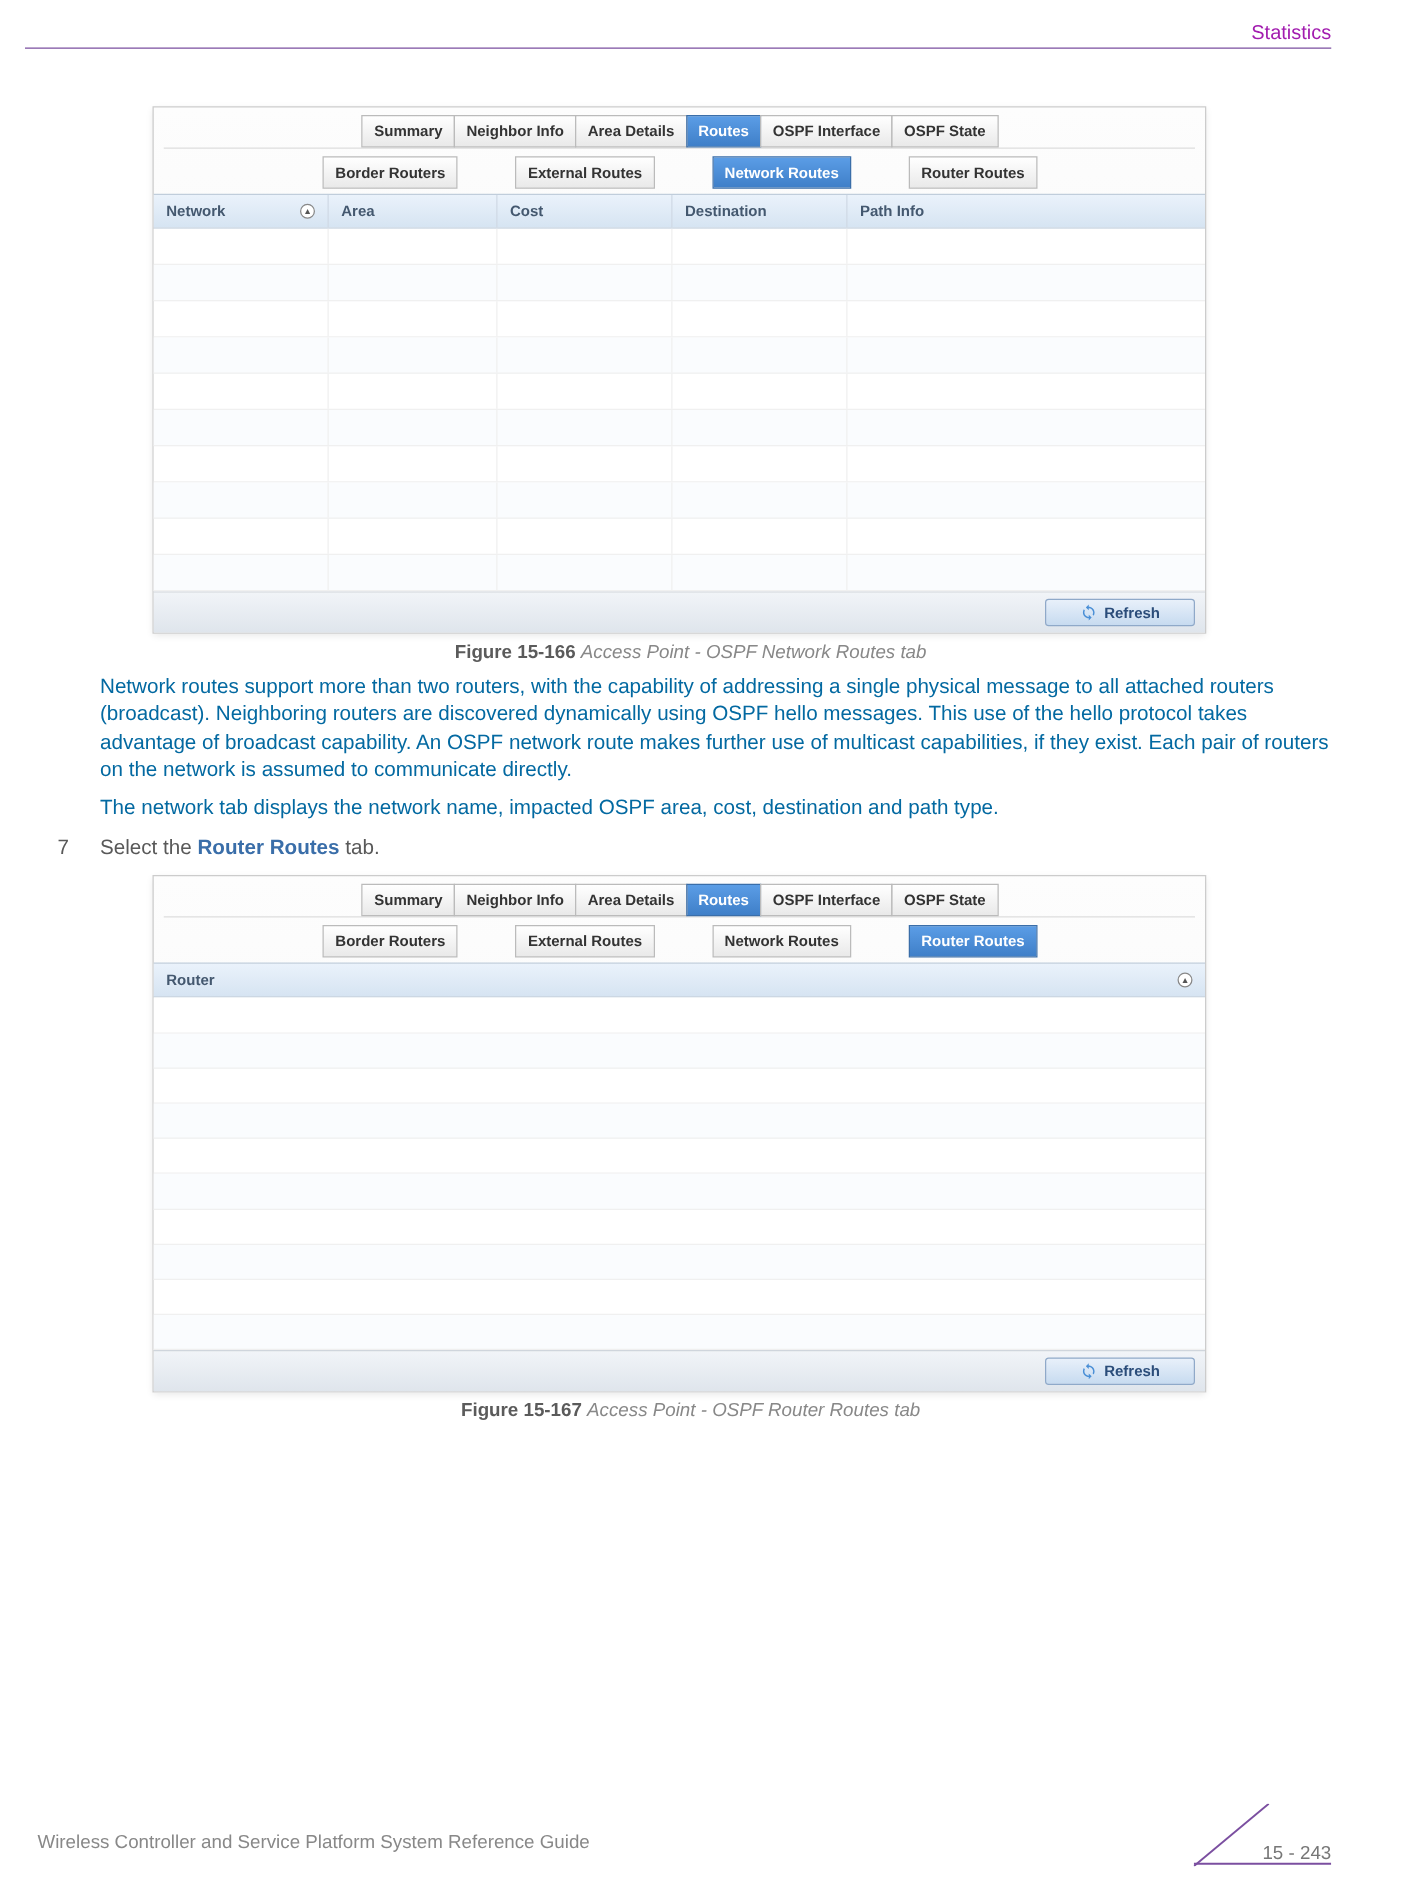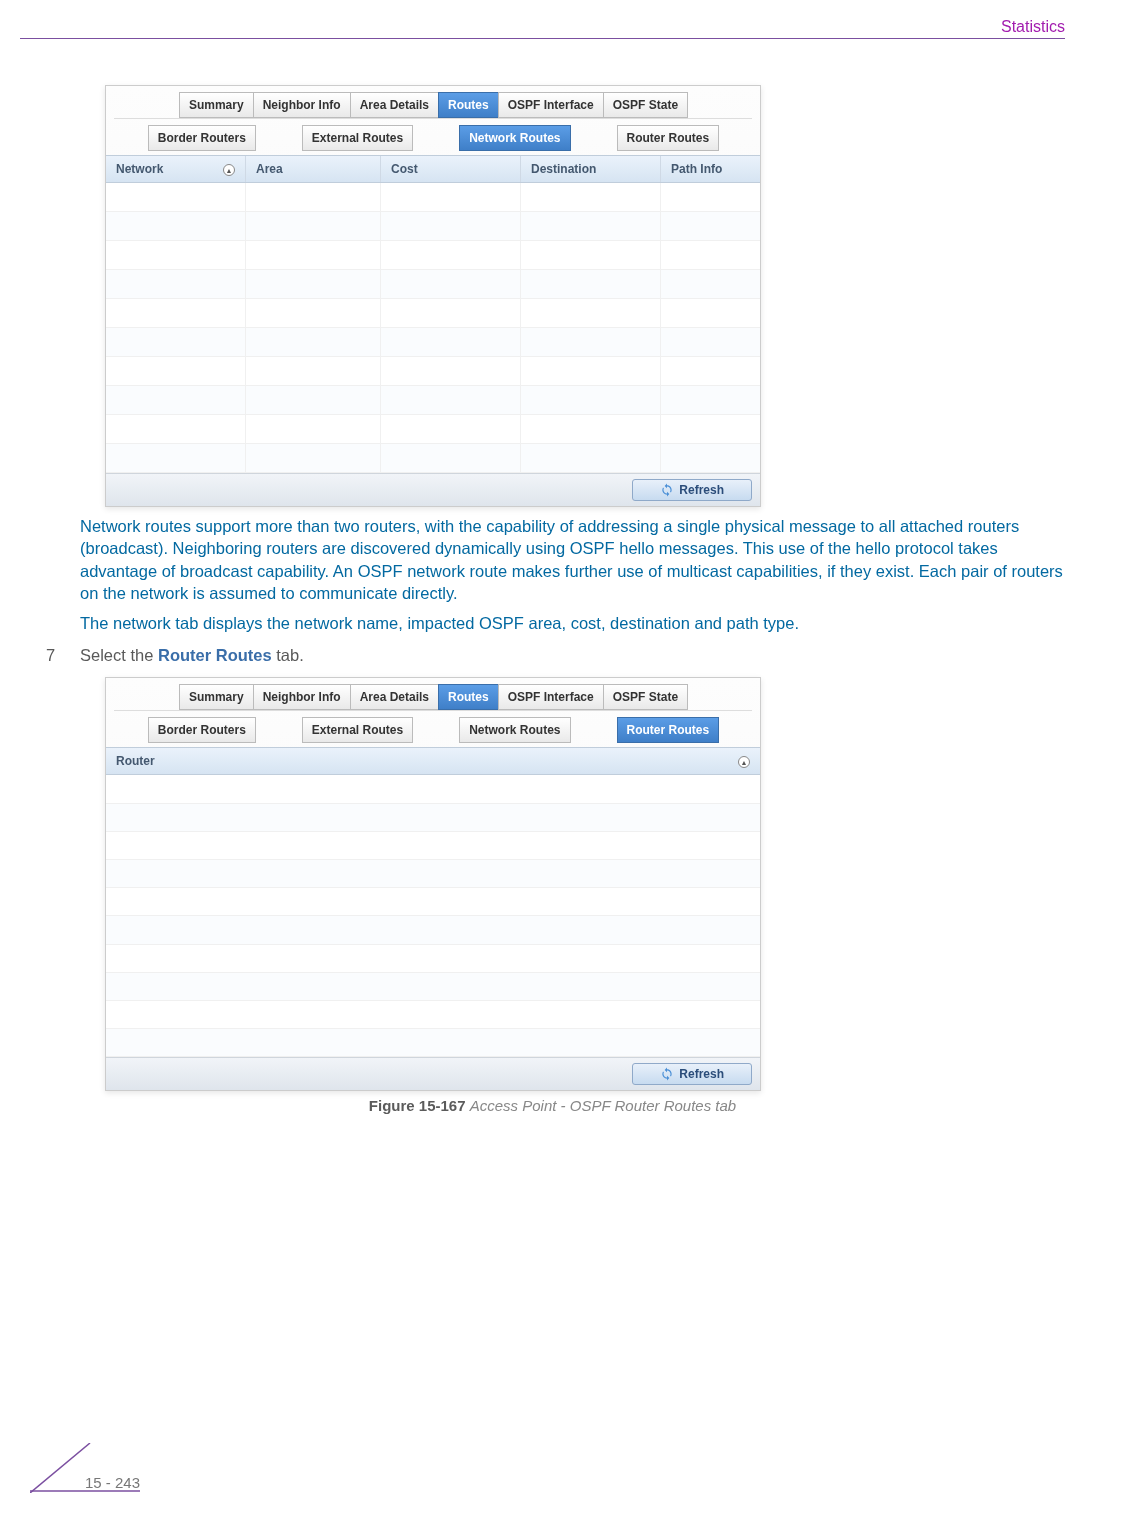--- a/index.html
+++ b/index.html
@@ -26,22 +26,22 @@
       height: 1px;
       background: #7b4fa0;
     }
     .content {
       position: absolute;
       top: 85px;
       left: 40px;
       right: 60px;
     }
     .figure-panel {
-      margin-left: 65px;
-      width: 656px;
+      margin-left: 82px;
+      width: 843px;
       border: 1px solid #ccc;
       background: linear-gradient(#fdfdfd, #f5f5f5);
       box-shadow: 0 2px 6px rgba(0,0,0,0.1);
     }
     .tab-row {
       display: flex;
       justify-content: center;
       padding-top: 6px;
       gap: 0;
     }
@@ -75,21 +75,21 @@
       border-top: 1px solid #c0cddb;
       border-bottom: 1px solid #c0cddb;
     }
     .th {
       font-size: 12px;
       font-weight: bold;
       color: #44586f;
       padding: 6px 10px;
       border-right: 1px solid #cfd9e5;
       display: flex;
-      align-items: flex-end;
+      align-items: center;
       gap: 6px;
     }
     .th:last-child { border-right: none; }
     .col-network { flex: 0 0 140px; justify-content: space-between; }
     .col-area { flex: 0 0 135px; }
     .col-cost { flex: 0 0 140px; }
     .col-dest { flex: 0 0 140px; }
     .col-path { flex: 1; }
     .col-router { flex: 1; justify-content: space-between; }
     .sort-icon {
@@ -318,20 +318,24 @@
     </div>
     <div class="footer-bar">
       <button class="refresh-btn">
         <svg class="refresh-icon" viewBox="0 0 24 24">
             <path fill="#4a8fd6" d="M12 4V1L8 5l4 4V6c3.3 0 6 2.7 6 6 0 1-.3 2-.7 2.8l1.5 1.5C19.5 15 20 13.6 20 12c0-4.4-3.6-8-8-8zm0 14c-3.3 0-6-2.7-6-6 0-1 .3-2 .7-2.8L5.2 7.7C4.5 9 4 10.4 4 12c0 4.4 3.6 8 8 8v3l4-4-4-4v3z"></path>
           </svg>
         <span>Refresh</span>
       </button>
     </div>
   </div>
+  <div class="figure-caption">
+    <strong>Figure 15-166</strong>
+    <em style="font-style:italic;">Access Point - OSPF Network Routes tab</em>
+  </div>
 
   <p class="body-text">Network routes support more than two routers, with the capability of addressing a single physical message to all attached routers (broadcast). Neighboring routers are discovered dynamically using OSPF hello messages. This use of the hello protocol takes advantage of broadcast capability. An OSPF network route makes further use of multicast capabilities, if they exist. Each pair of routers on the network is assumed to communicate directly.</p>
   <p class="body-text">The network tab displays the network name, impacted OSPF area, cost, destination and path type.</p>
 
   <div class="step-row">
     <div class="step-num">7</div>
     <div class="step-text">
       <span>Select the </span><span class="strong-ref">Router Routes</span><span> tab.</span>
     </div>
   </div>
@@ -380,20 +384,21 @@
     </div>
   </div>
   <div class="figure-caption">
     <strong>Figure 15-167</strong>
     <em style="font-style:italic;">Access Point - OSPF Router Routes tab</em>
   </div>
 
 </div>
 
 <div class="page-footer">
+  <div>Wireless Controller and Service Platform System Reference Guide</div>
   <div class="page-num-box">
     <svg width="110" height="50">
       <line x1="0" y1="50" x2="60" y2="0" stroke="#7b4fa0" stroke-width="1.5"></line>
       <line x1="0" y1="48" x2="110" y2="48" stroke="#7b4fa0" stroke-width="1.5"></line>
     </svg>
     <span class="page-num-text">15 - 243</span>
   </div>
 </div>
 
 </body></html>

